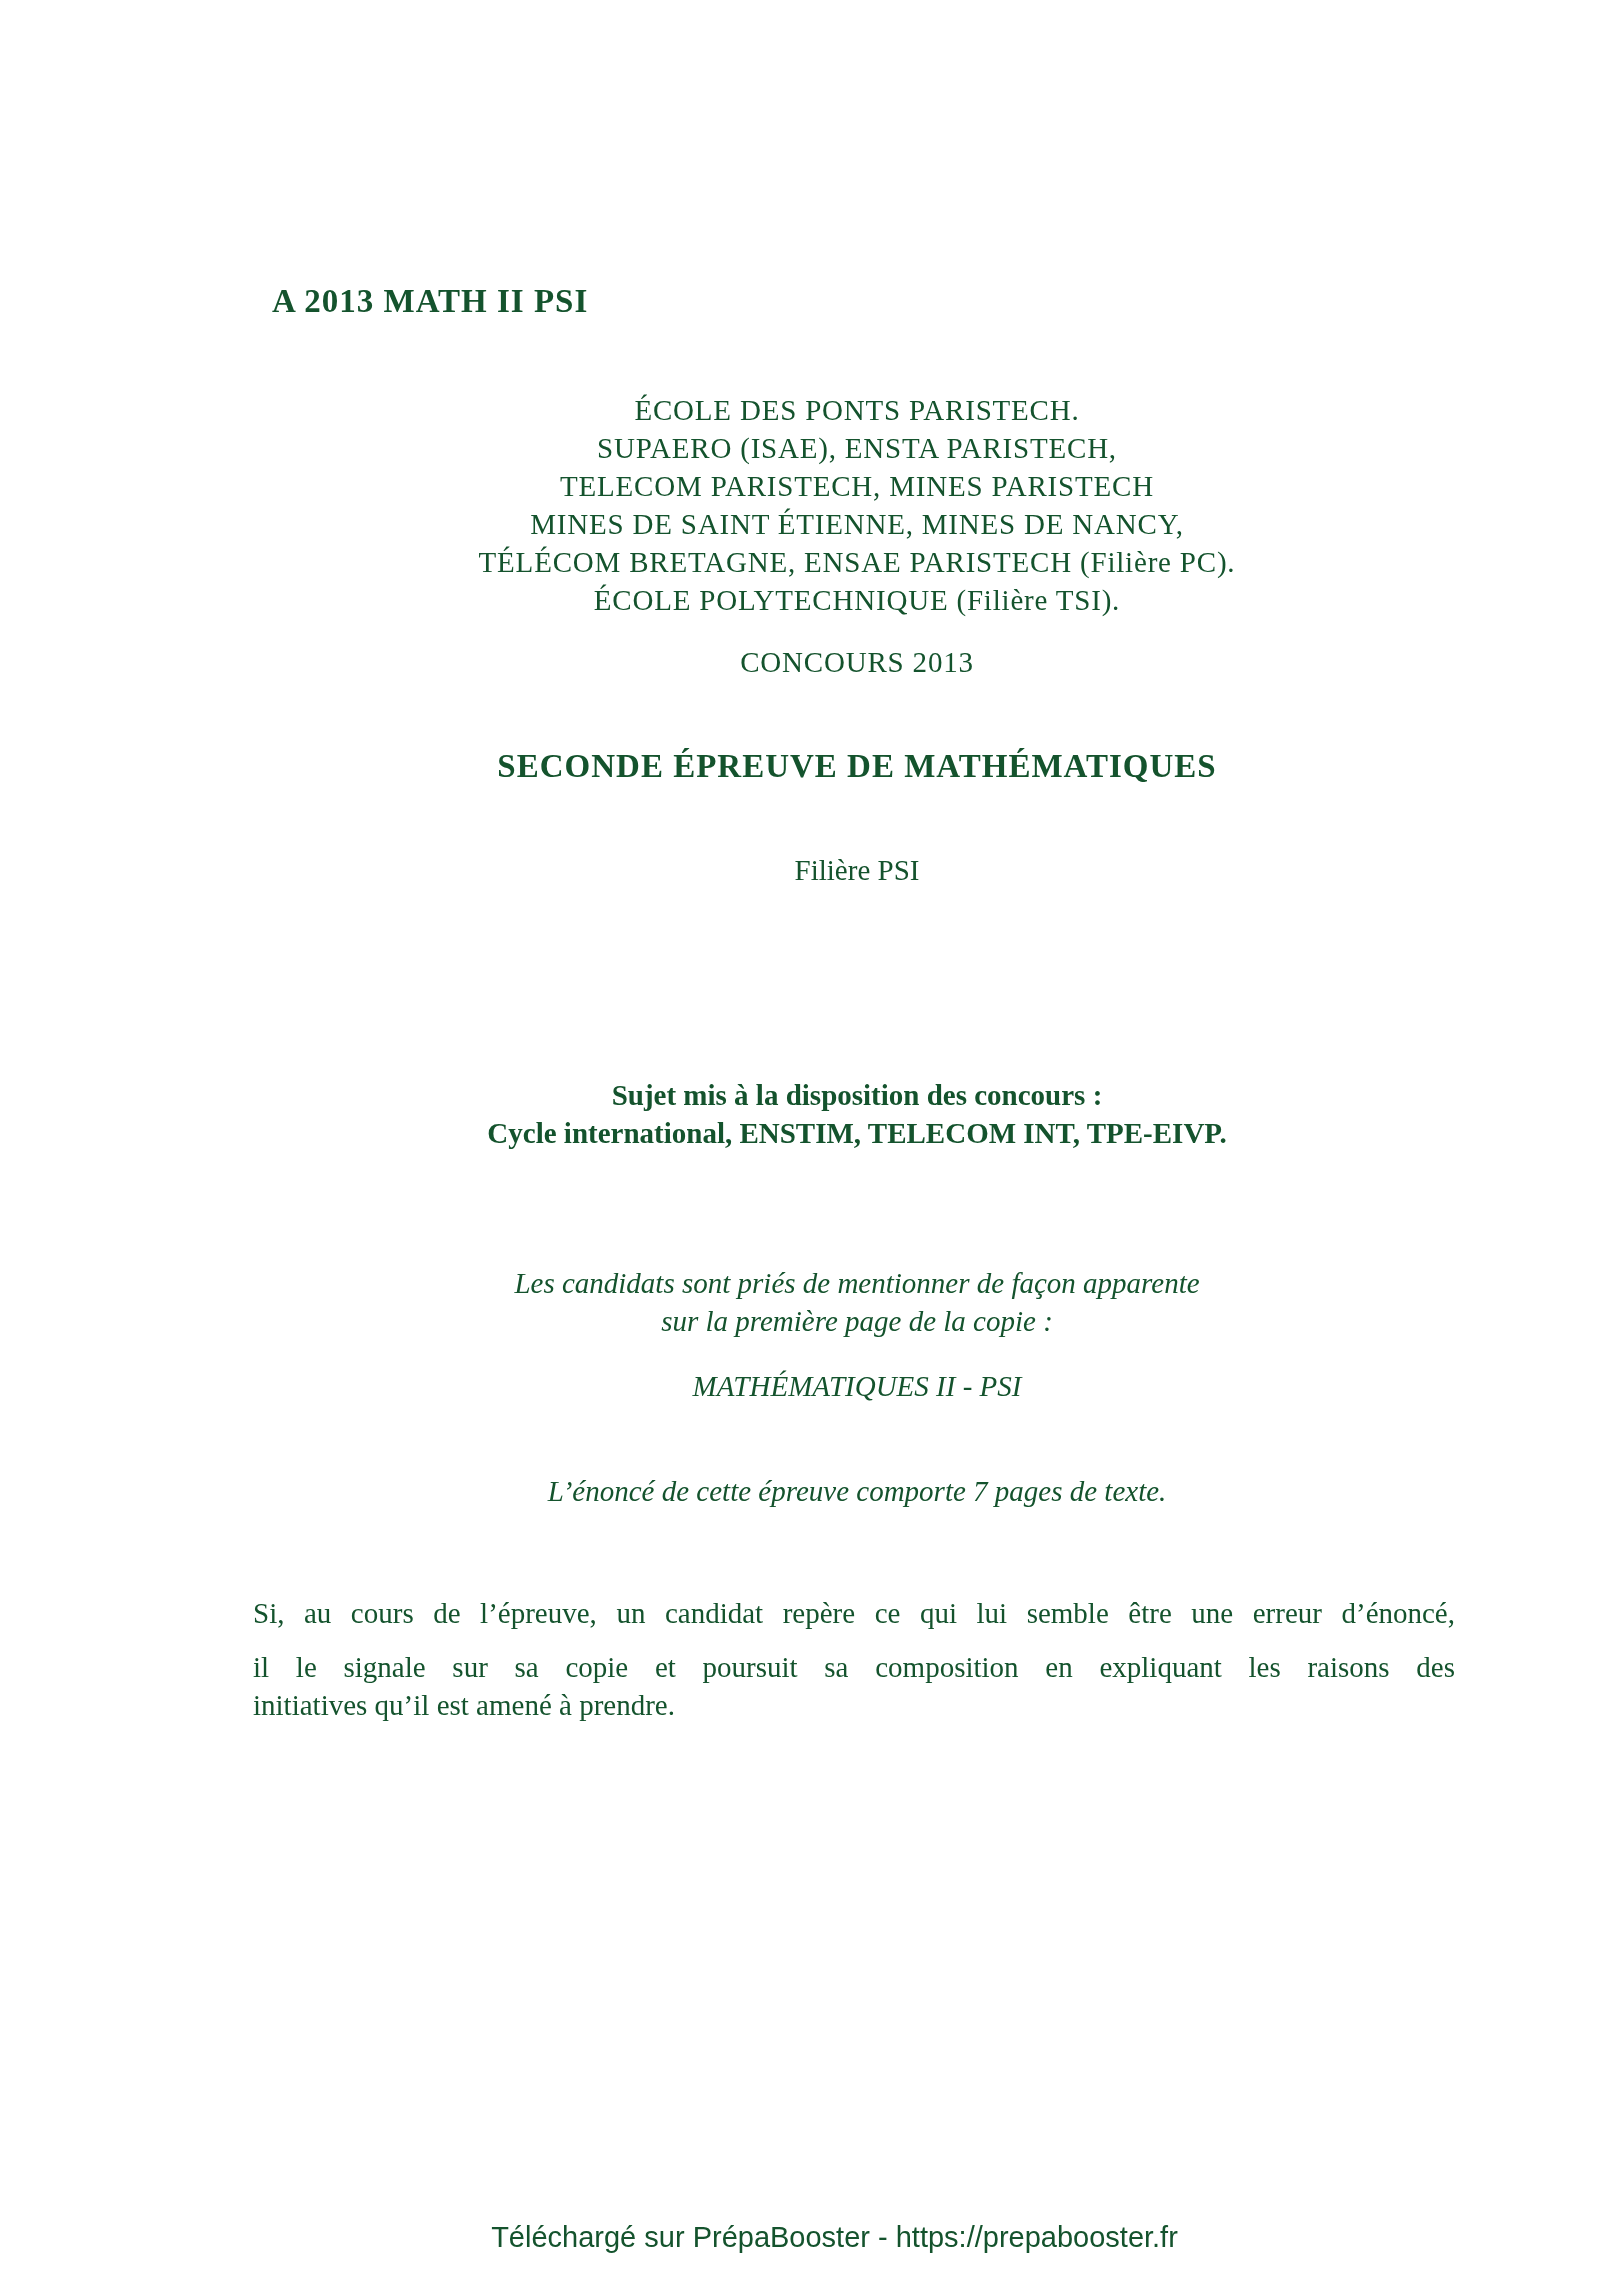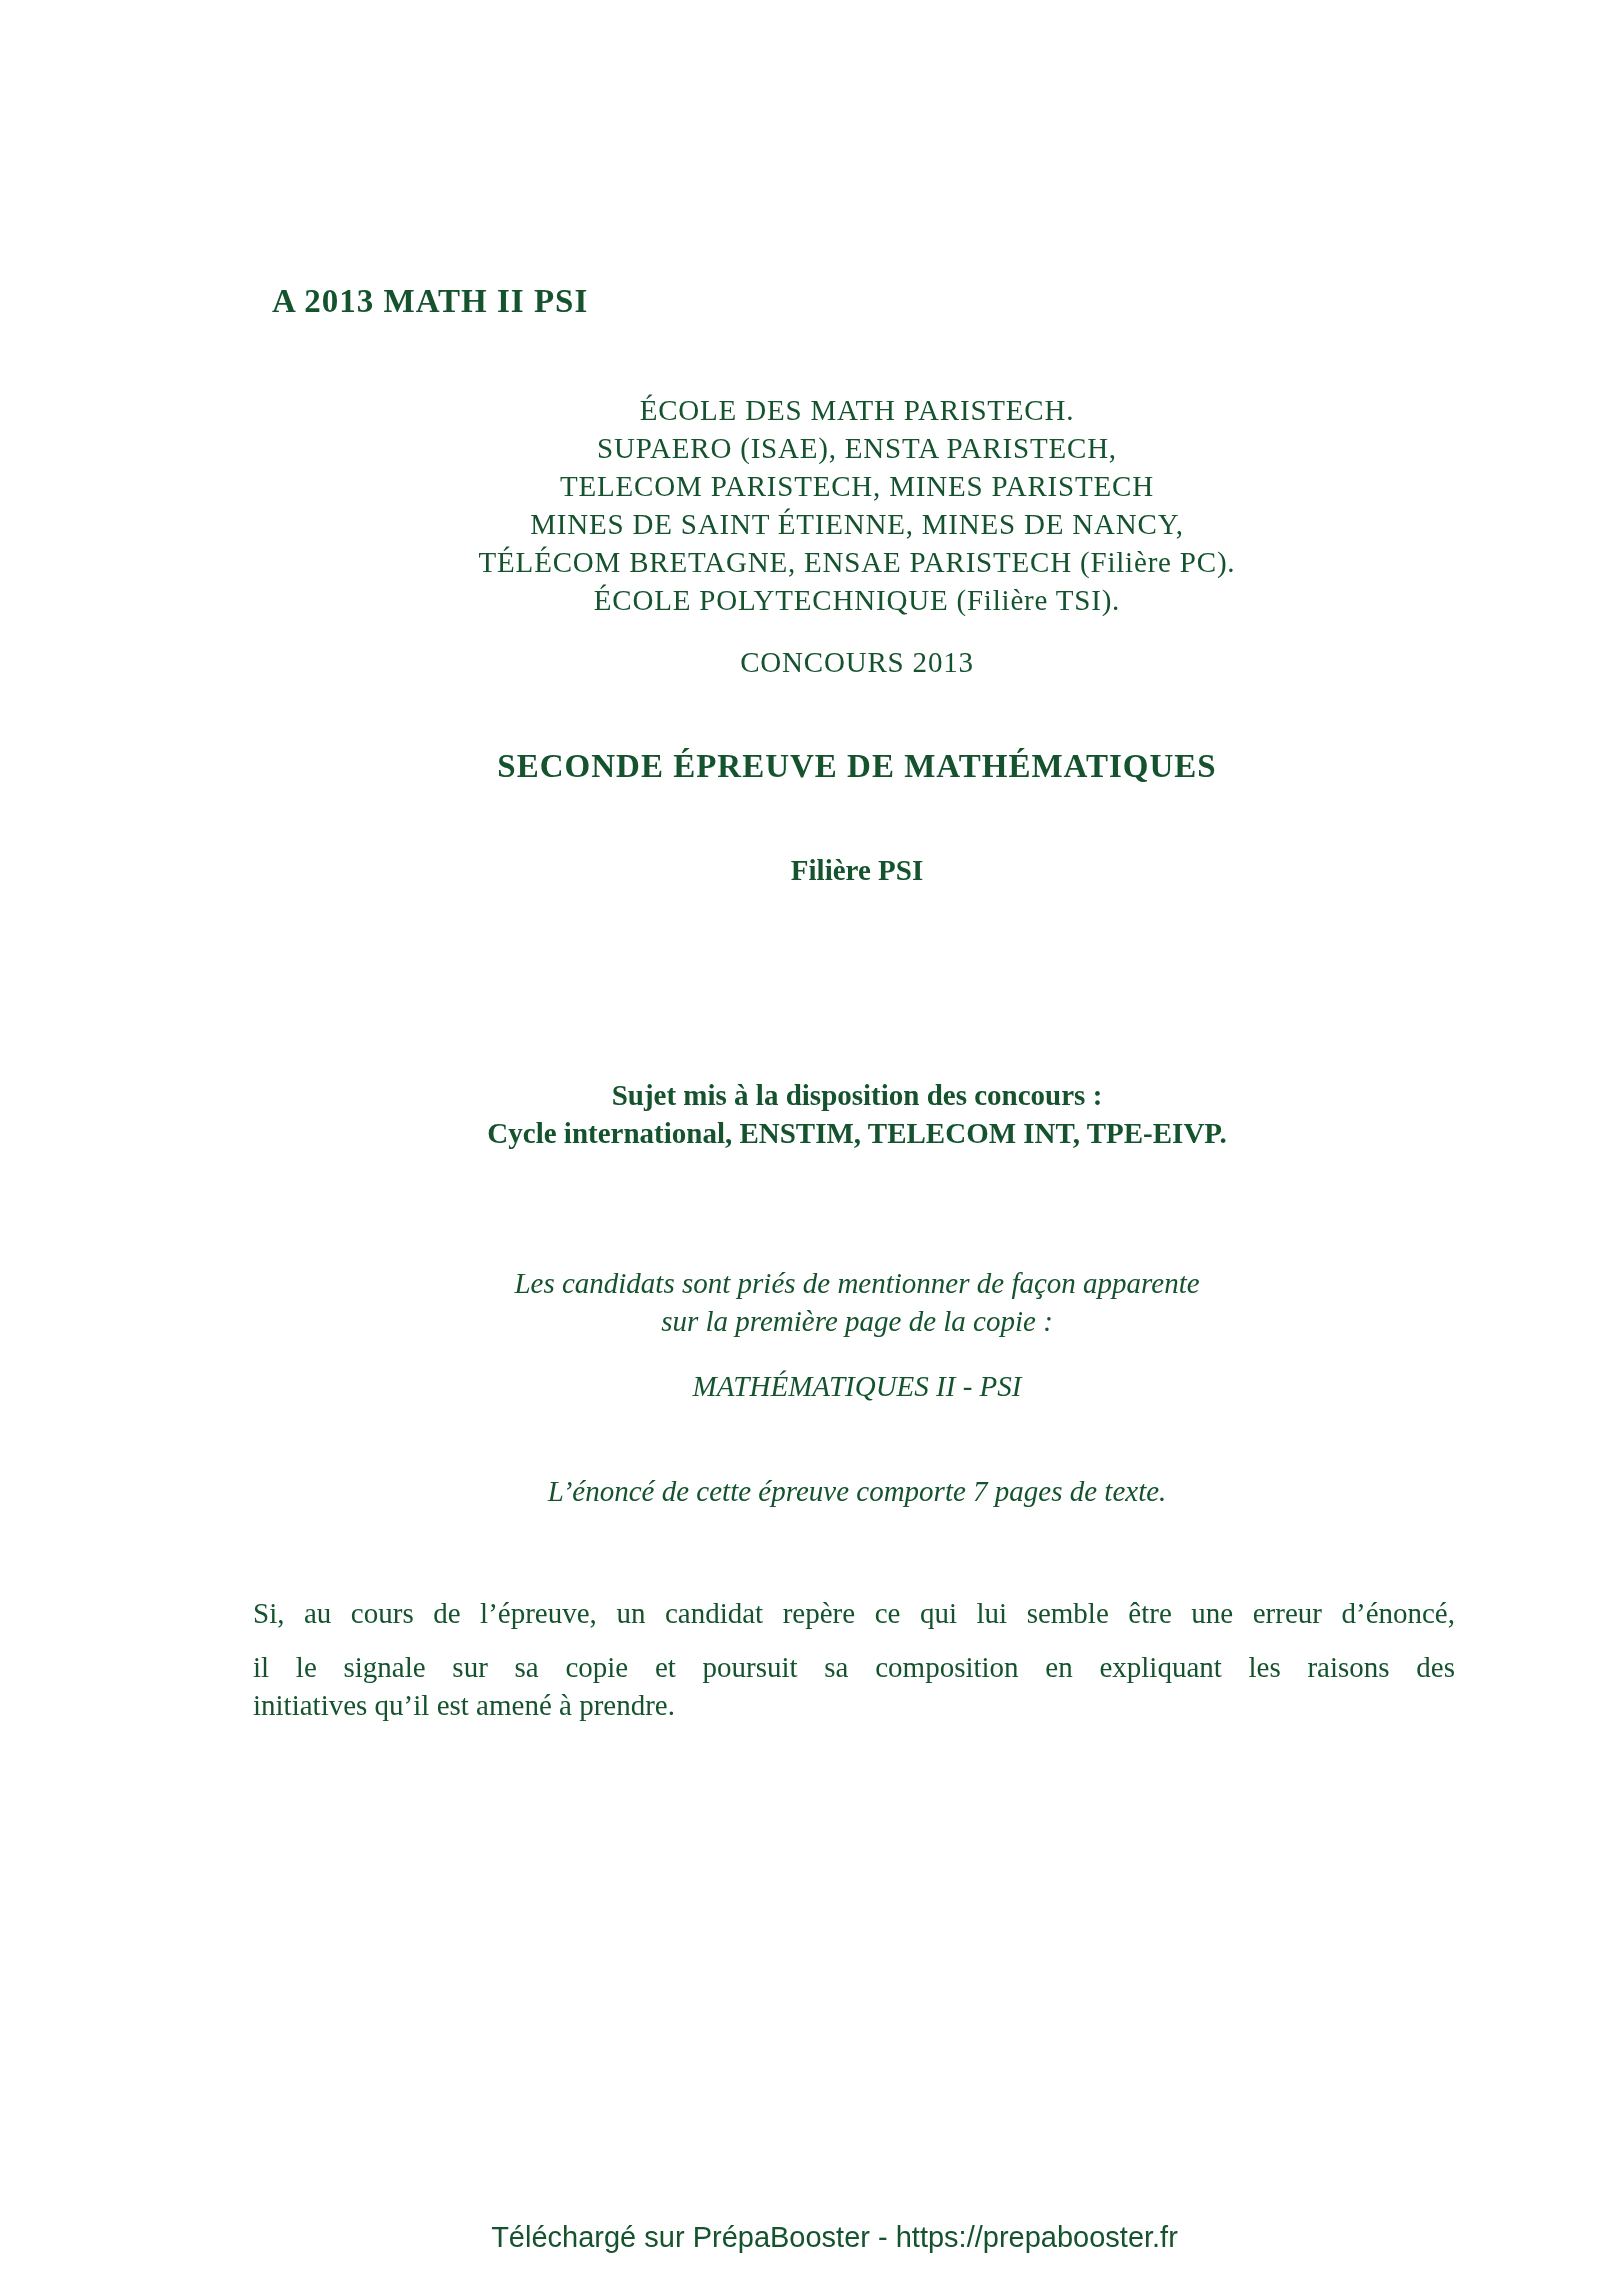--- a/index.html
+++ b/index.html
@@ -49,21 +49,21 @@
   .exam-title {
     top: 748px;
     font-size: 33px;
     font-weight: bold;
     letter-spacing: 1px;
   }
 
   .filiere {
     top: 854px;
     font-size: 29px;
-    font-weight: bold;
+    font-weight: normal;
   }
 
   .duration {
     top: 959px;
     font-size: 29px;
     font-weight: bold;
     line-height: 38px;
   }
 
   .subject {
@@ -118,21 +118,21 @@
   .line { display: block; }
 </style>
 </head>
 <body>
 
 <div class="page">
 
   <div class="abs exam-code">A 2013 MATH II PSI</div>
 
   <div class="abs centered-col schools">
-      <div class="line">ÉCOLE DES MATH PARISTECH.</div>
+      <div class="line">ÉCOLE DES PONTS PARISTECH.</div>
       <div class="line">SUPAERO (ISAE), ENSTA PARISTECH,</div>
       <div class="line">TELECOM PARISTECH, MINES PARISTECH</div>
       <div class="line">MINES DE SAINT ÉTIENNE, MINES DE NANCY,</div>
       <div class="line">TÉLÉCOM BRETAGNE, ENSAE PARISTECH (Filière PC).</div>
       <div class="line">ÉCOLE POLYTECHNIQUE (Filière TSI).</div>
     </div>
 
   <div class="abs centered-col concours">CONCOURS 2013</div>
 
   <div class="abs centered-col exam-title">SECONDE ÉPREUVE DE MATHÉMATIQUES</div>

